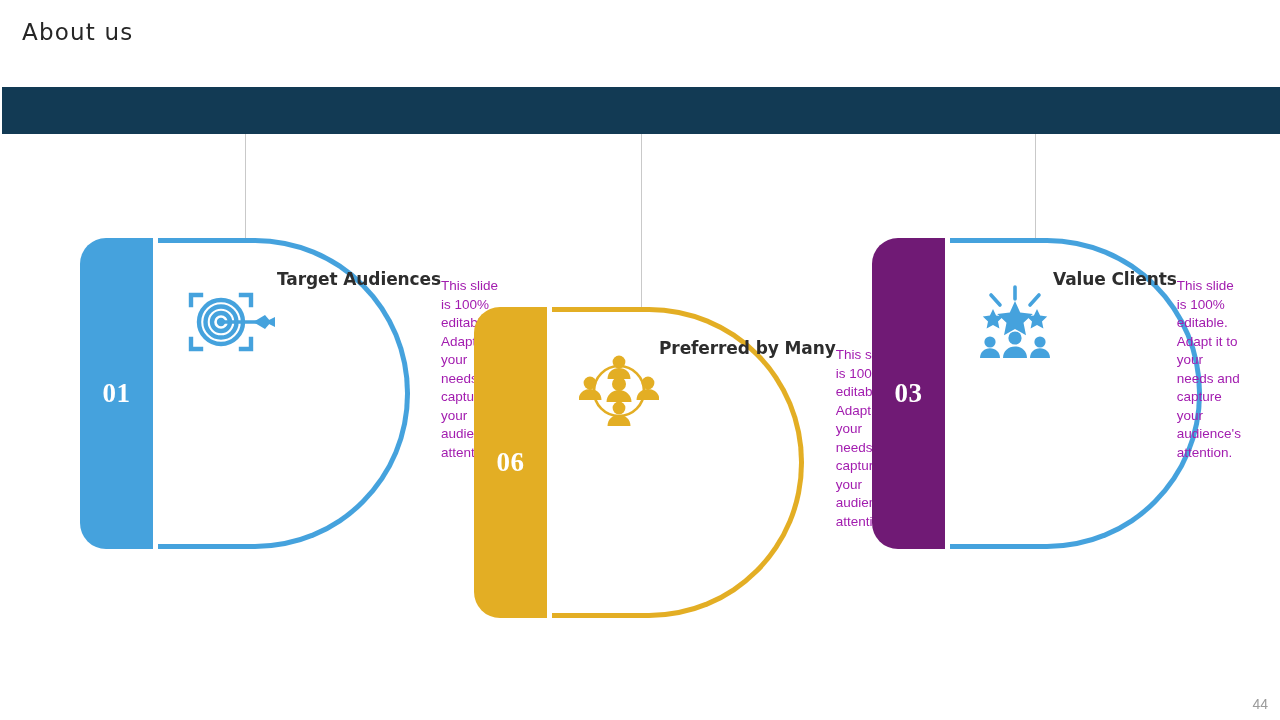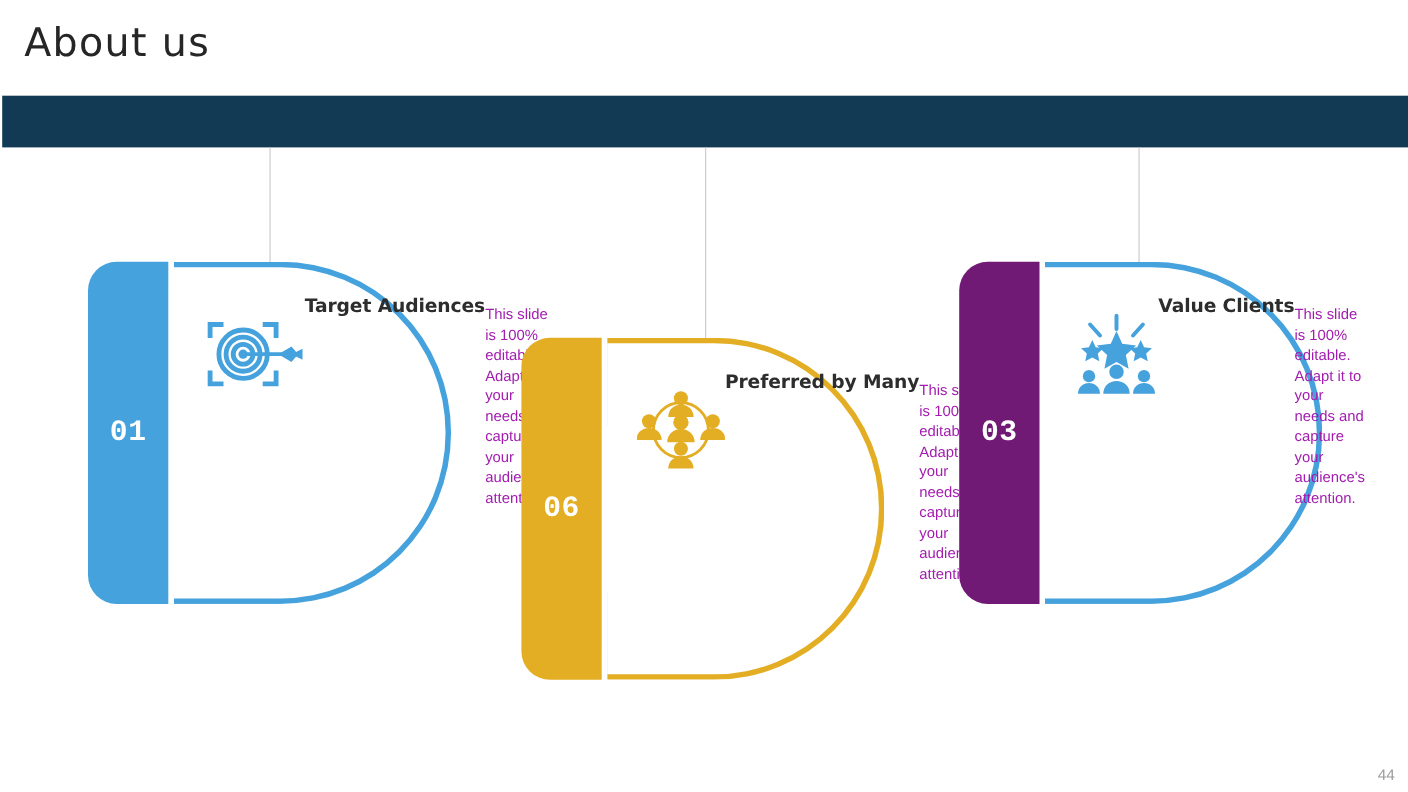--- a/index.html
+++ b/index.html
@@ -8,21 +8,21 @@
     background:#ffffff;
     font-family:"Liberation Sans", sans-serif;
     position:relative;
     overflow:hidden;
   }
 
   
   #page-title {
     position:absolute;
     left:22px; top:19px;
-    font-size:36px;
+    font-size:23px;
     font-weight:400;
     letter-spacing:1.2px;
     color:#262626;
     font-family:"DejaVu Sans", sans-serif;
     white-space:nowrap;
   }
 
   
   #header-band {
     position:absolute;
@@ -50,21 +50,21 @@
     width:73px;
     border-radius:26px 0 0 26px;
     display:flex;
     align-items:center;
     justify-content:center;
   }
   .num-tab .num {
     color:#ffffff;
     font-size:27px;
     font-weight:700;
-    font-family:Liberation Mono, monospace;
+    font-family:Liberation Serif, serif;
     letter-spacing:0.5px;
   }
 
   .card-body {
     position:absolute;
     top:0;
     background:#ffffff;
     border-style:solid;
     border-width:5px;
     border-left:none;

